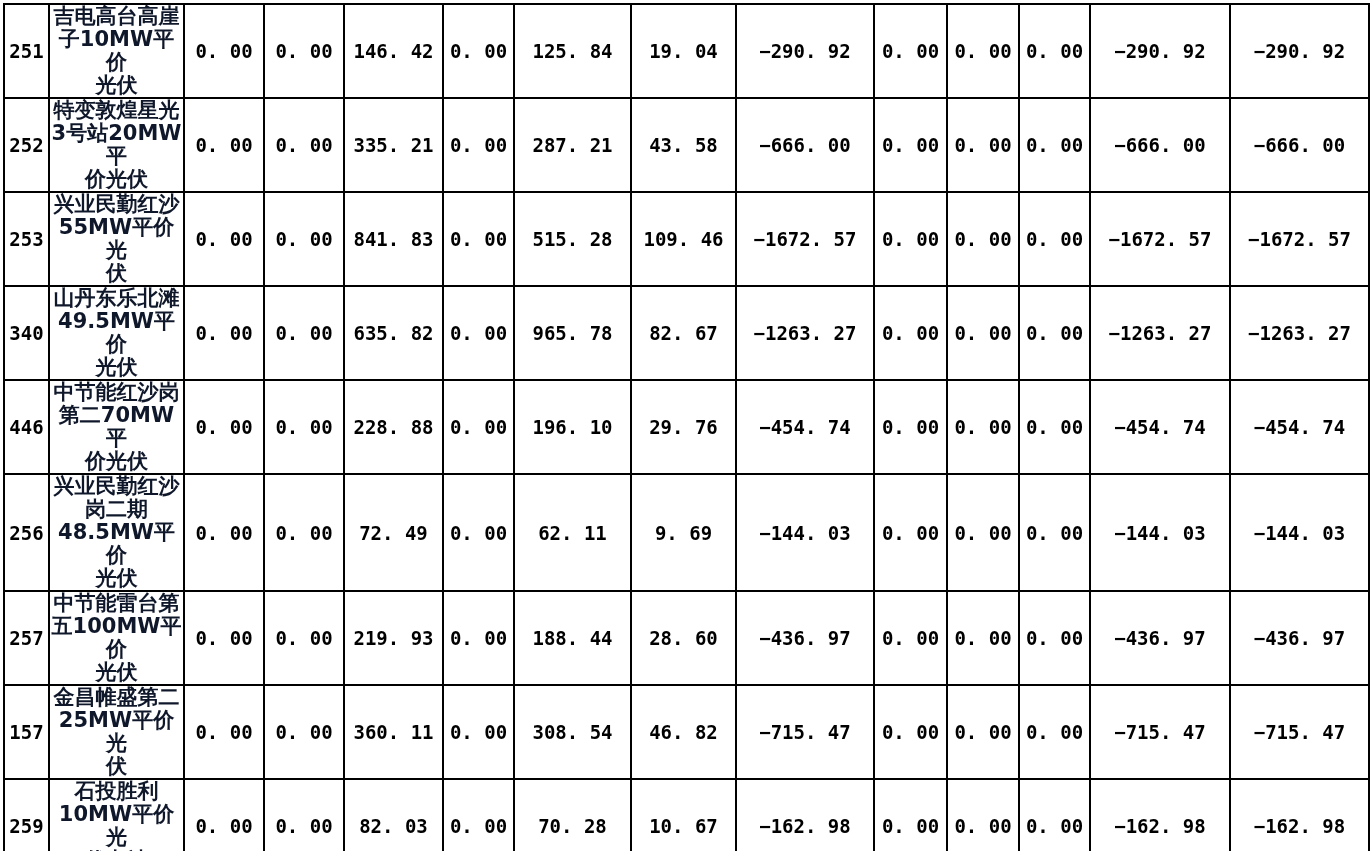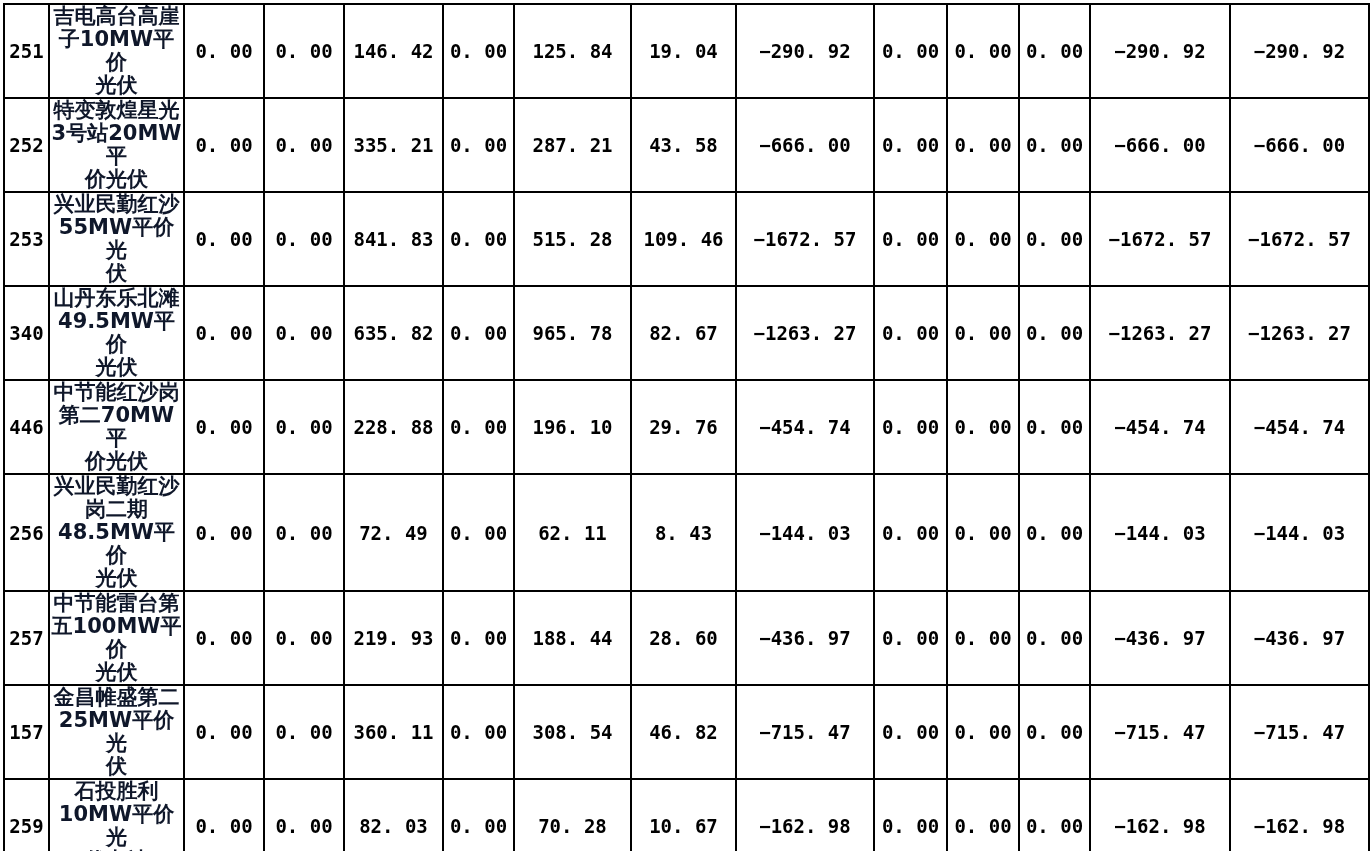--- a/index.html
+++ b/index.html
@@ -171,21 +171,21 @@
           <td class="no">256</td>
           <td class="name">兴业民勤红沙
 岗二期
 48.5MW平价
 光伏</td>
           <td class="num">0. 00</td>
           <td class="num">0. 00</td>
           <td class="num">72. 49</td>
           <td class="num">0. 00</td>
           <td class="num">62. 11</td>
-          <td class="num">8. 43</td>
+          <td class="num">9. 69</td>
           <td class="num">−144. 03</td>
           <td class="num">0. 00</td>
           <td class="num">0. 00</td>
           <td class="num">0. 00</td>
           <td class="num">−144. 03</td>
           <td class="num">−144. 03</td>
         </tr>
         <tr>
           <td class="no">257</td>
           <td class="name">中节能雷台第

